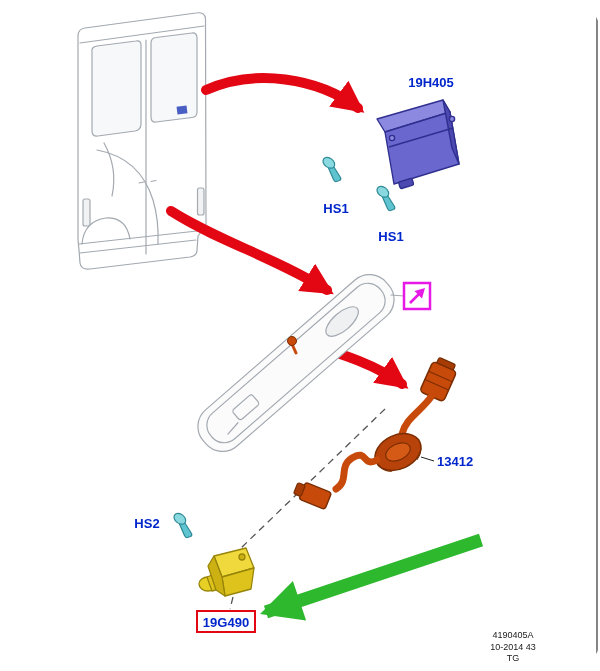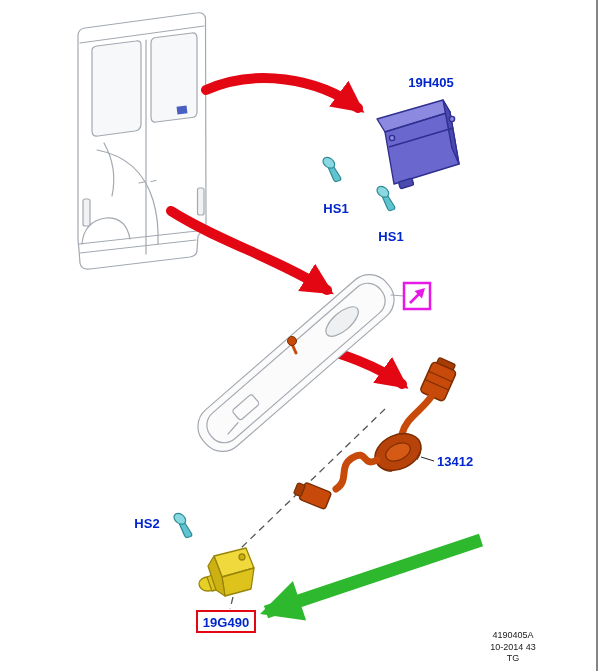--- a/index.html
+++ b/index.html
@@ -1,17 +1,17 @@
 <!DOCTYPE html>
 <html style="--label_blue: #0026cc; --arrow_red: #e30613; --arrow_green: #2eb82e; --module_fill: #6a67cf; --module_stroke: #2f2f8f; --screw_fill: #5fc4d0; --screw_stroke: #2e8a96; --harness_fill: #c84a0a; --harness_stroke: #7a2d00; --camera_fill: #e8cf26; --camera_stroke: #97850a; --link_magenta: #e619e6; --lineart_gray: #a3a9b0; --highlight_red: #e30613;"><head>
 <meta charset="utf-8">
 <style>
   html,body{margin:0;padding:0;background:#ffffff;}
   .stage{position:relative;width:600px;height:671px;background:#fff;overflow:hidden;
-         font-family:"Liberation Sans",sans-serif;}
+         font-family:"Liberation Sans",sans-serif;border-radius:32px;}
   svg{display:block;}
   .lineart{fill:none;stroke:var(--lineart_gray,#a3a9b0);stroke-width:1.2;
            stroke-linejoin:round;stroke-linecap:round;}
   .part-label{font:bold 13px "Liberation Sans",sans-serif;fill:var(--label_blue,#0026cc);cursor:pointer;}
   .footer-text{font:9px "Liberation Sans",sans-serif;fill:#1a1a1a;}
   .dashed{fill:none;stroke:#555;stroke-width:1.3;stroke-dasharray:7 5;}
   .red-arrow{fill:none;stroke:var(--arrow_red,#e30613);stroke-width:10;stroke-linecap:round;}
   .green-arrow{fill:none;stroke:var(--arrow_green,#2eb82e);stroke-width:13;stroke-linecap:butt;}
 </style>
 </head>

